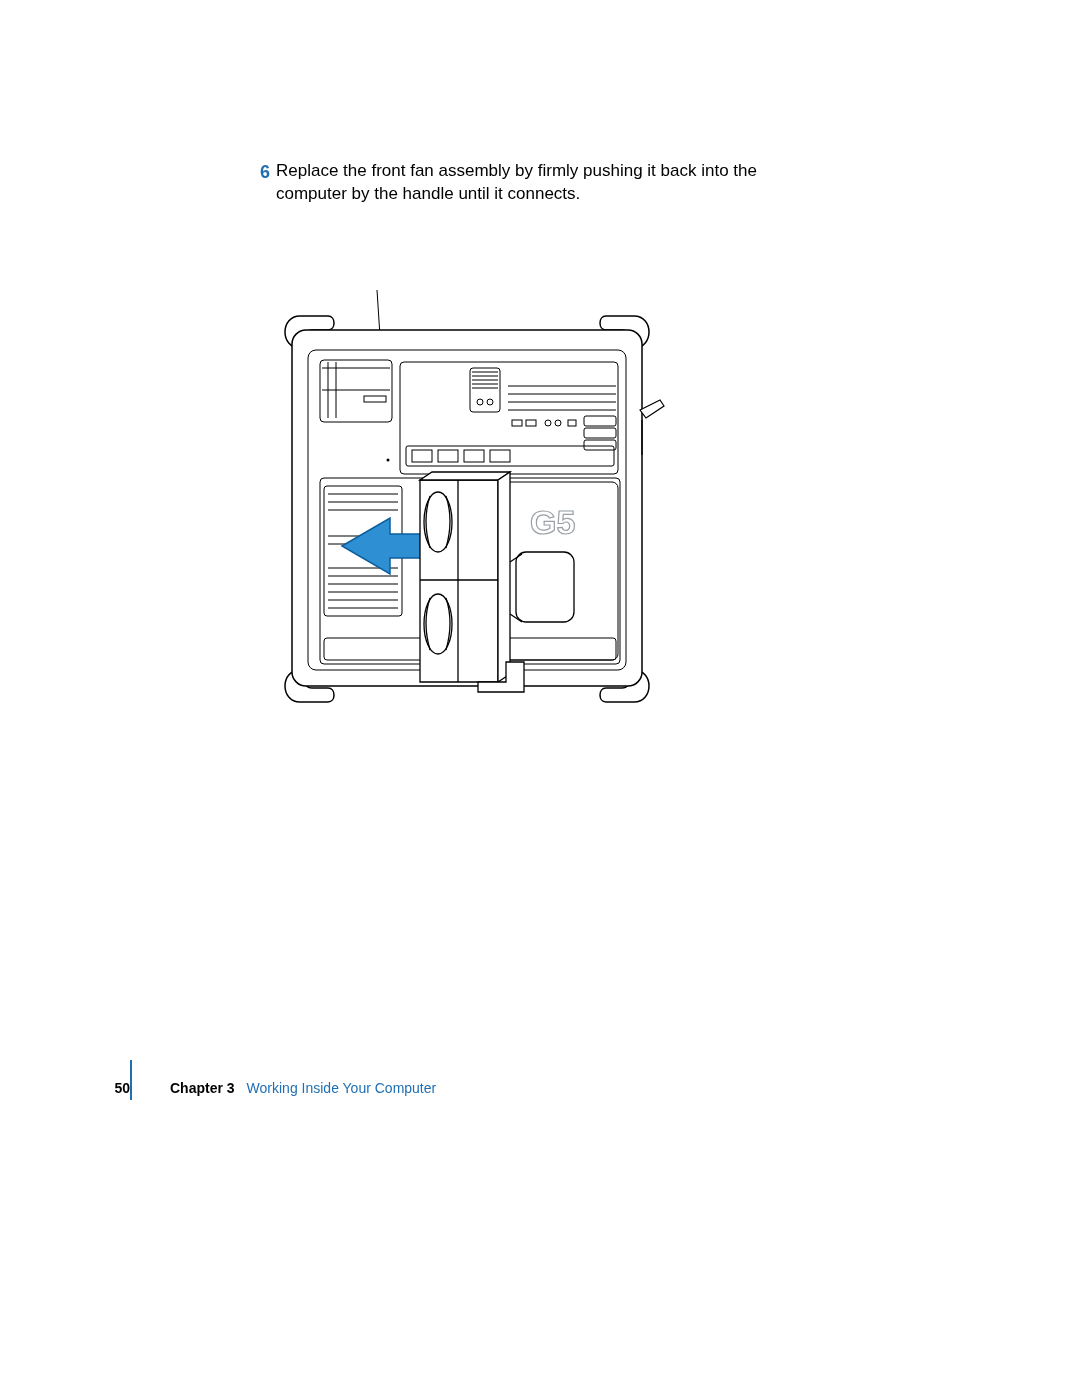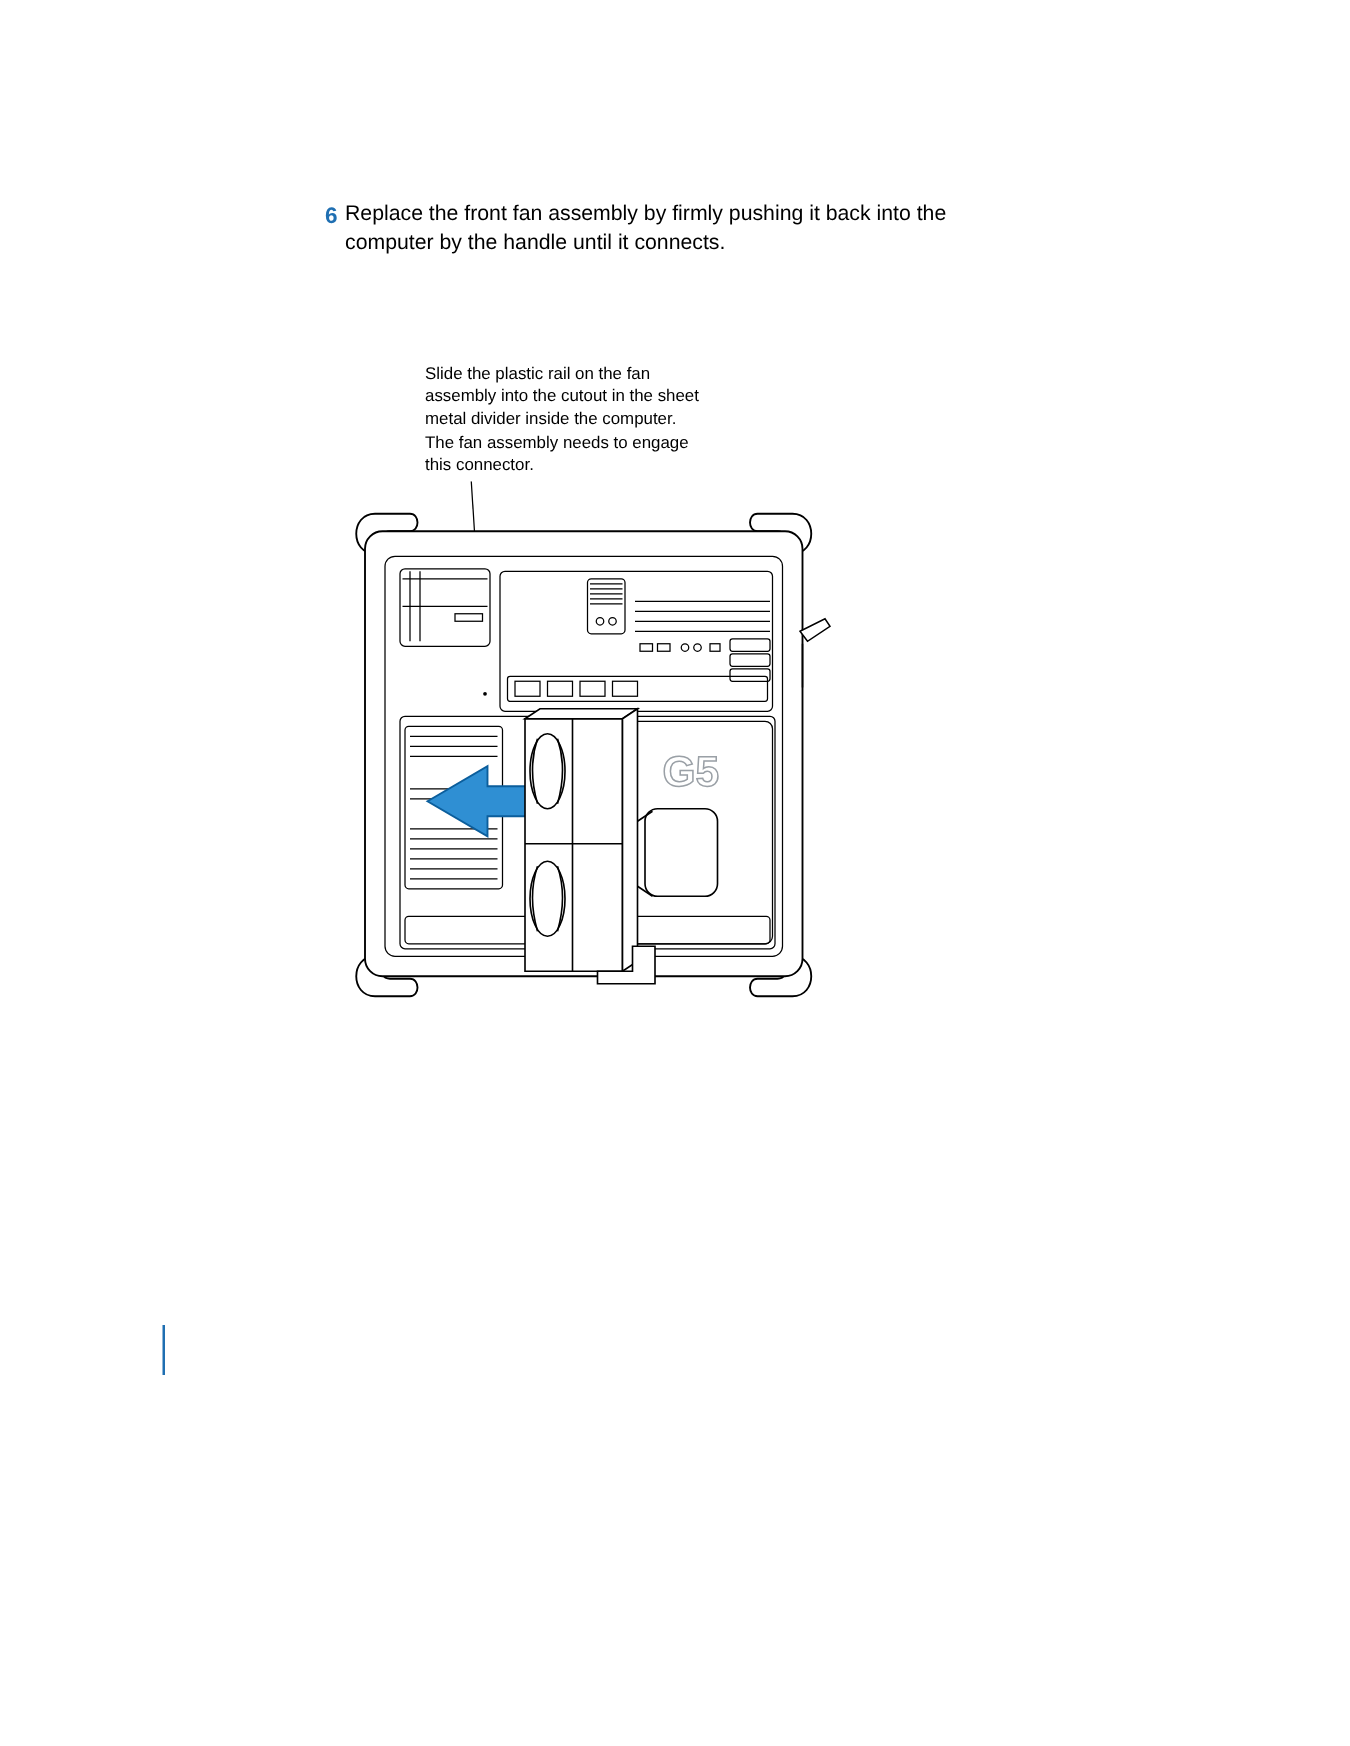--- a/index.html
+++ b/index.html
@@ -135,21 +135,20 @@
 
   <div class="content">
     <div class="step-row">
       <div class="step-num">6</div>
       <div class="step-text">Replace the front fan assembly by firmly pushing it back into the computer by the handle until it connects.</div>
     </div>
 
   </div>
 
   <div class="figure">
-    <div class="callout">Slide the plastic rail on the fan assembly into the cutout in the sheet metal divider inside the computer. The fan assembly needs to engage this connector.</div>
 
     <div class="diagram-box">
       <svg viewBox="0 0 400 430" xmlns="http://www.w3.org/2000/svg">
 
         <line x1="105" y1="0" x2="116" y2="170" stroke="#000" stroke-width="1"></line>
 
         <g stroke="#000" stroke-width="1.5" fill="#fff">
 
           <path d="M28 58 C8 58 8 26 28 26 L56 26 C64 26 64 40 56 40 L40 40 C34 40 32 46 32 52 Z"></path>
 
@@ -277,14 +276,19 @@
           <rect x="244" y="262" width="58" height="70" rx="10" fill="#fff"></rect>
           <path d="M238 272 L250 264 M238 324 L250 332" fill="none"></path>
 
           <path d="M206 392 L234 392 L234 372 L252 372 L252 402 L206 402 Z"></path>
         </g>
       </svg>
     </div>
   </div>
 
   <div class="footer-rule"></div>
+  <div class="footer">
+    <span class="page-num">50</span>
+    <span class="chapter-label">Chapter 3</span>
+    <span class="chapter-title">Working Inside Your Computer</span>
+  </div>
 
 </div>
 
 </body></html>

